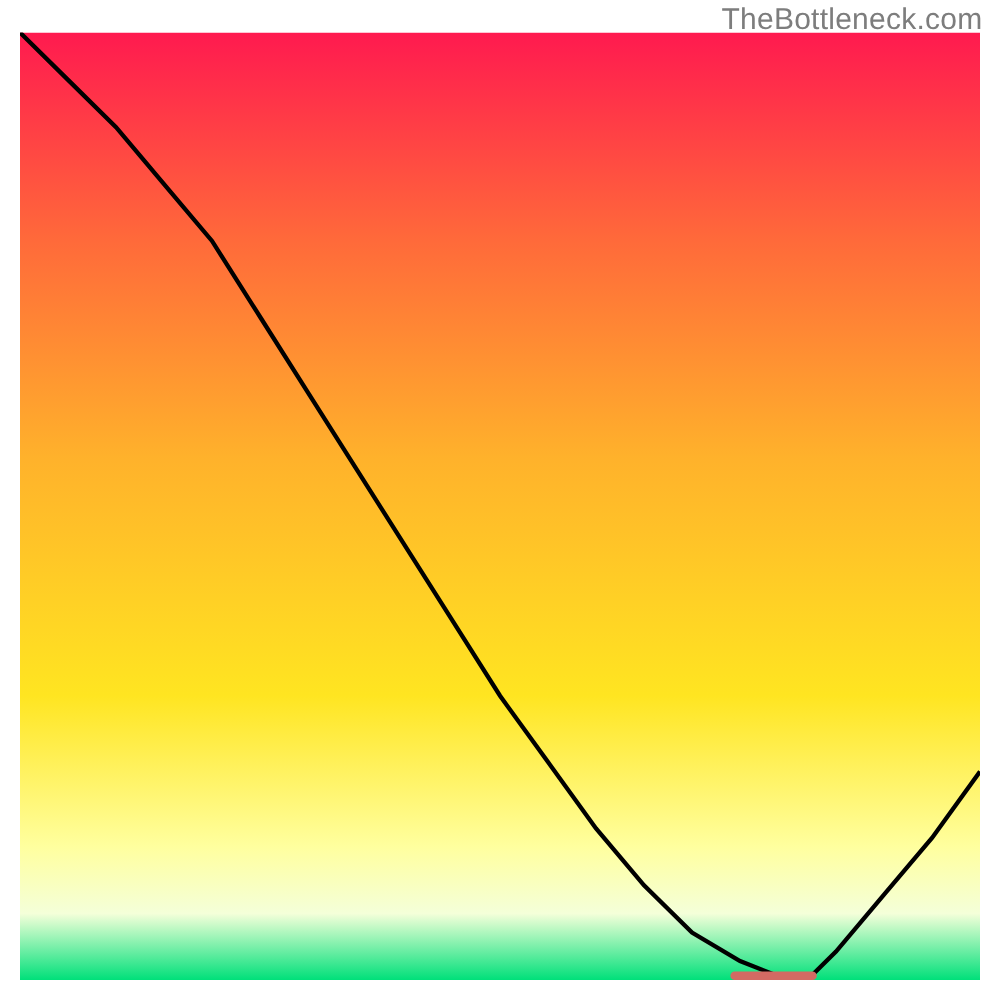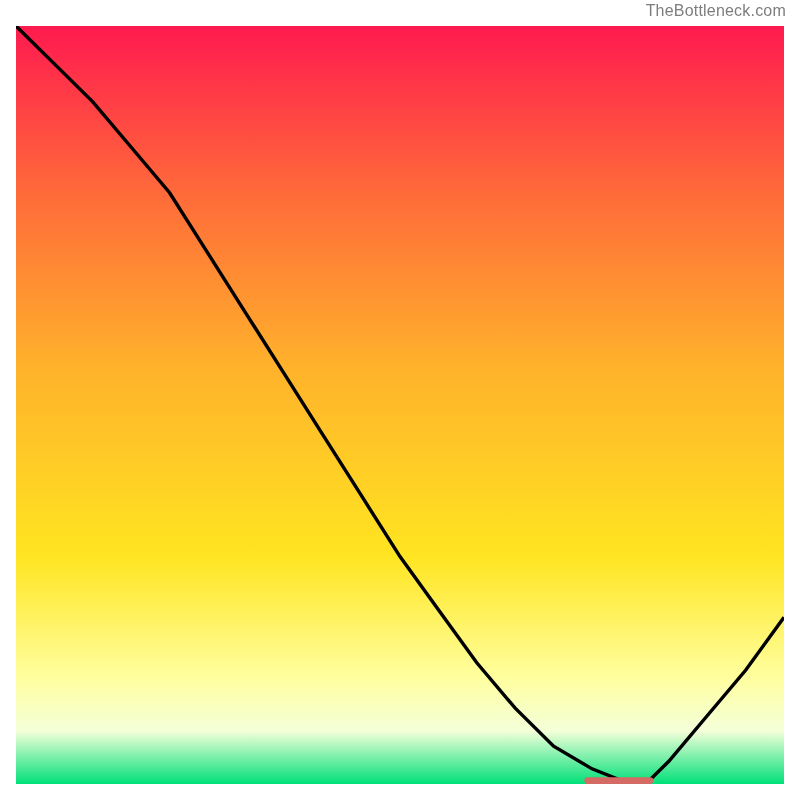--- a/index.html
+++ b/index.html
@@ -35,21 +35,21 @@
     left: 0;
     top: 0;
     width: 100%;
     height: 100%;
   }
   .watermark {
     position: absolute;
     top: 2px;
     right: 14px;
     font-family: Arial, Helvetica, sans-serif;
-    font-size: 16px;
+    font-size: 24px;
     color: #7d7d7d;
     letter-spacing: 0.2px;
   }
 </style>
 </head>
 <body>
 
 <div class="stage">
   <div class="watermark">TheBottleneck.com</div>
 

